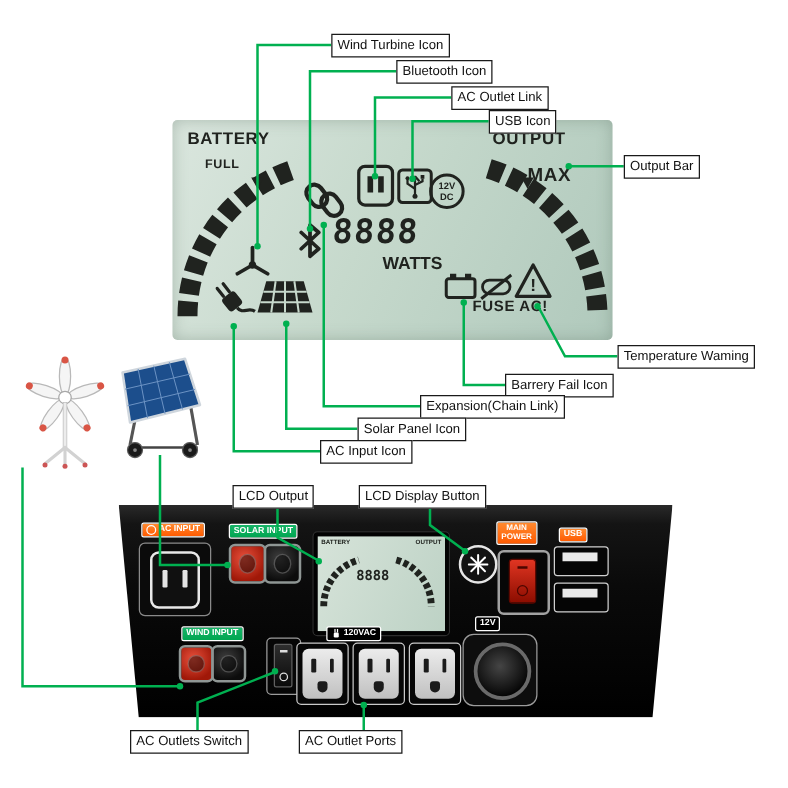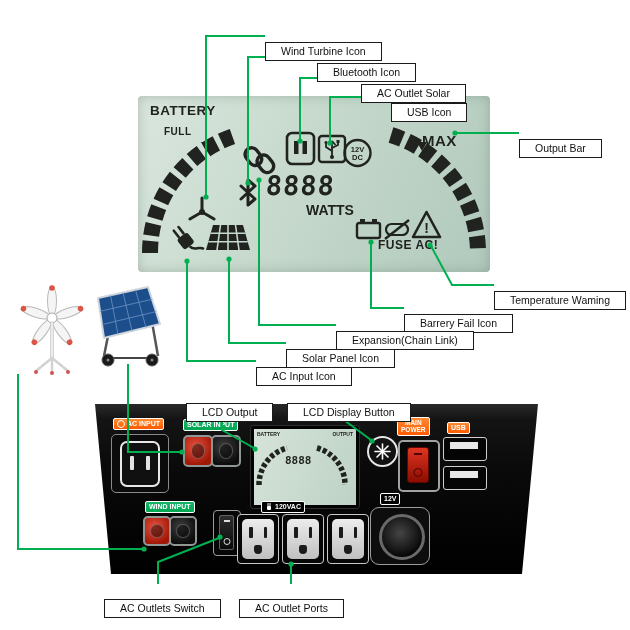--- a/index.html
+++ b/index.html
@@ -1,22 +1,22 @@
 <!DOCTYPE html>
 <html style="--callout-green: #00b050; --lcd-bg: #c6d9cc; --lcd-ink: #20231f; --label-orange: #ff5a00; --label-green: #00a651; --panel-black: #0a0a0a;"><head>
 <meta charset="utf-8">
 <style>
   html,body{margin:0;padding:0;background:#fff;}
   .canvas{position:relative;width:630px;height:630px;background:#fff;overflow:hidden;
           font-family:"Liberation Sans",sans-serif;}
 
   
   .callout{position:absolute;background:#fff;border:1px solid #1a1a1a;color:#111;
-           font:10.5px "Liberation Sans",sans-serif;padding:2px 15px;white-space:nowrap;
-           z-index:6;line-height:1.25;margin-top:15px;}
+           font:10.5px "Liberation Sans",sans-serif;padding:2px 4px;white-space:nowrap;
+           z-index:6;line-height:1.25;}
   .overlay{position:absolute;left:0;top:0;z-index:5;pointer-events:none;}
   .callout-line{fill:none;stroke:var(--callout-green,#00b050);stroke-width:2;}
   .callout-dot{fill:var(--callout-green,#00b050);}
 
   
   .lcd{position:absolute;left:138px;top:96px;width:352px;height:176px;border-radius:4px;z-index:1;
        background:linear-gradient(115deg,#dae6de 0%,var(--lcd-bg,#c6d9cc) 45%,#b0c9bc 100%);
        box-shadow:inset 0 0 12px rgba(90,110,95,.35);}
   .lcd-label{position:absolute;font-weight:bold;color:var(--lcd-ink,#20231f);letter-spacing:.5px;}
   .lcd-art{position:absolute;left:0;top:0;}
@@ -382,23 +382,23 @@
     <polyline class="callout-line" points="291,584 291,565"></polyline>
       <circle class="callout-dot" cx="291" cy="564" r="2.6"></circle>
     <polyline class="callout-line" points="128,364 128,452 181,452"></polyline>
       <circle class="callout-dot" cx="182" cy="452" r="2.6"></circle>
     <polyline class="callout-line" points="18,374 18,549 143,549"></polyline>
       <circle class="callout-dot" cx="144" cy="549" r="2.6"></circle>
   </svg>
 
   <div class="callout" style="left:265px;top:27px">Wind Turbine Icon</div>
   <div class="callout" style="left:317px;top:48px">Bluetooth Icon</div>
-  <div class="callout" style="left:361px;top:69px">AC Outlet Solar</div>
+  <div class="callout" style="left:361px;top:69px">AC Outlet Link</div>
   <div class="callout" style="left:391px;top:88px">USB Icon</div>
-  <div class="callout" style="left:519px;top:124px">Output Bar</div>
+  <div class="callout" style="left:499px;top:124px">Output Bar</div>
   <div class="callout" style="left:494px;top:276px">Temperature Waming</div>
   <div class="callout" style="left:404px;top:299px">Barrery Fail Icon</div>
   <div class="callout" style="left:336px;top:316px">Expansion(Chain Link)</div>
   <div class="callout" style="left:286px;top:334px">Solar Panel Icon</div>
   <div class="callout" style="left:256px;top:352px">AC Input Icon</div>
   <div class="callout" style="left:186px;top:388px">LCD Output</div>
   <div class="callout" style="left:287px;top:388px">LCD Display Button</div>
   <div class="callout" style="left:104px;top:584px">AC Outlets Switch</div>
   <div class="callout" style="left:239px;top:584px">AC Outlet Ports</div>
 </div>

